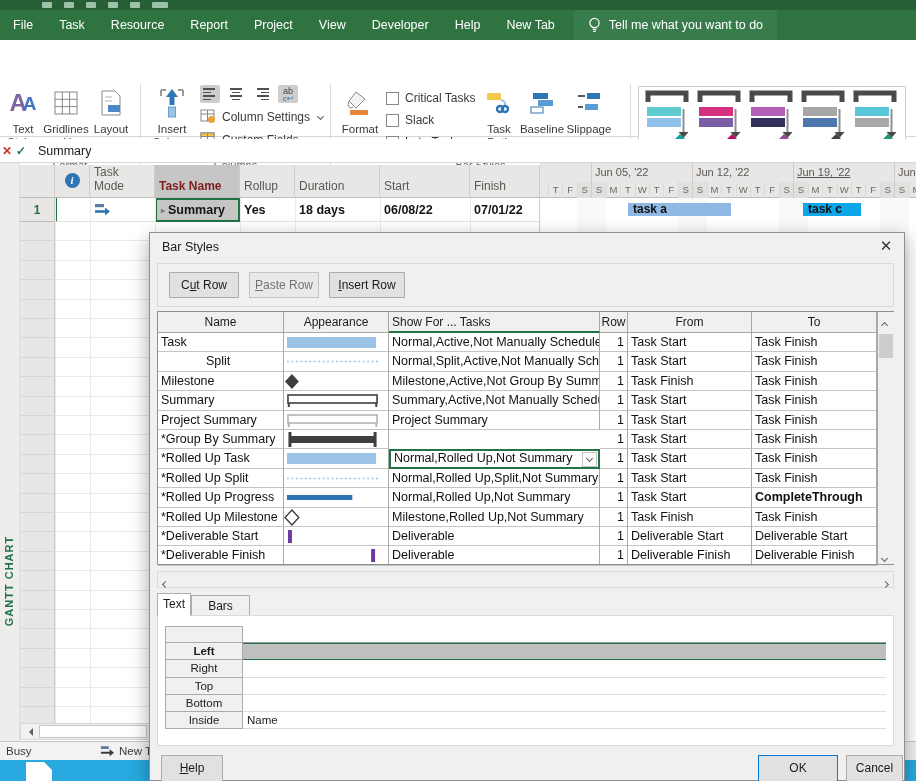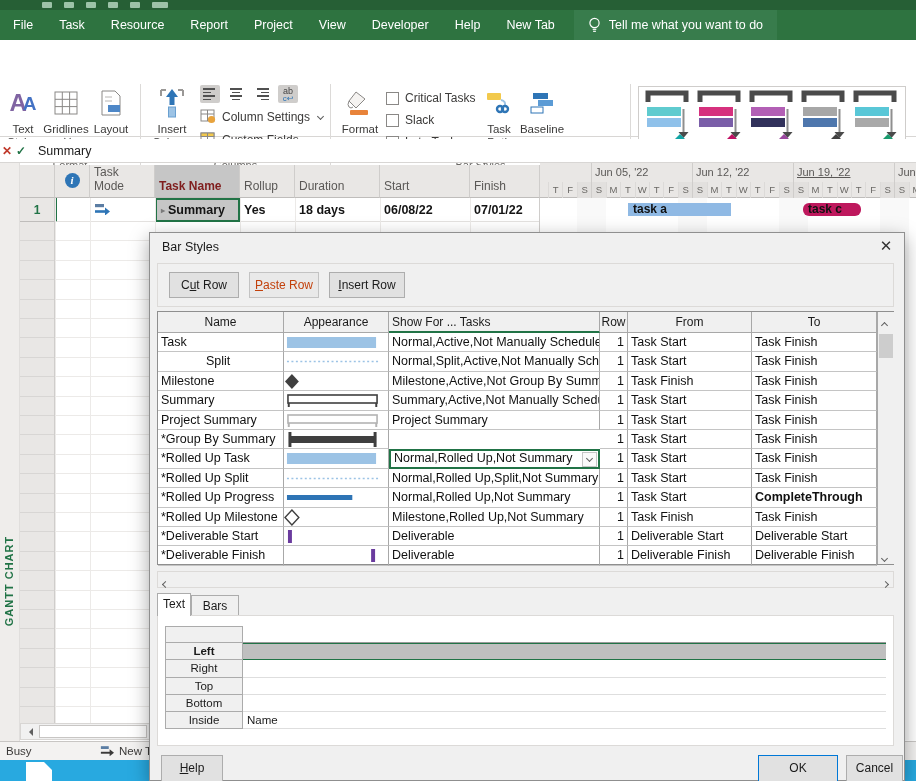--- a/index.html
+++ b/index.html
@@ -60,21 +60,21 @@
   
   .statusbar { left:0; top:741px; width:916px; height:19px; background:#F3F2F1; border-top:1px solid #C8C6C4; font-size:11.5px; color:#3B3A39; }
   .taskbar { left:0; top:760px; width:916px; height:21px; background:#28A9E0; }
 
   
   .dialog { left:149px; top:232px; width:756px; height:549px; background:#F0F0F0; border:1px solid #8F8F8F; box-shadow:0 6px 18px rgba(0,0,0,.35); z-index:10; }
   .dlgtitle { left:12px; top:7px; font-size:12.5px; color:#1b1b1b; }
   .dlgclose { left:718px; top:0px; width:36px; height:26px; display:flex; align-items:center; justify-content:center; font-size:15px; color:#333; }
   .groupbox { left:7px; top:30px; width:737px; height:44px; border:1px solid #DCDAD8; background:#F0F0F0; }
   .dbtn { position:absolute; top:8px; height:26px; background:#E1E1E1; border:1px solid #ADADAD; font-size:12px; color:#1b1b1b; text-align:center; line-height:24px; }
-  .dbtn.disabled { color:#c2410c; background:#E9E9E9; border-color:#C3C3C3; }
+  .dbtn.disabled { color:#737373; background:#E9E9E9; border-color:#C3C3C3; }
   .dgrid { left:7px; top:78px; width:737px; height:254px; background:#fff; border:1px solid #8F8F8F; }
   .dghdr { position:absolute; top:0; height:21px; background:#F0F0F0; border-right:1px solid #A8A8A8; border-bottom:1px solid #A8A8A8; font-size:12px; color:#1b1b1b; line-height:20px; text-align:center; }
   .dgrow { position:absolute; height:19.4px; width:718px; }
   .dgcell { position:absolute; top:0; height:19.4px; border-right:1px solid #A8A8A8; border-bottom:1px solid #C4C4C4; font-size:12.5px; line-height:18px; padding:0 3px; white-space:nowrap; overflow:hidden; color:#101010; }
   .dgcell.sel { border:2px solid #217346; line-height:15px; }
   .ddbtn { position:absolute; right:1px; top:1px; width:15px; height:15px; background:#FAFAFA; border:1px solid #C6C6C6; display:flex; align-items:center; justify-content:center; }
   .vscroll { left:719px; top:0px; width:17px; height:252px; background:#F0F0F0; border-left:1px solid #A8A8A8; }
   .sarrow { width:5px; height:5px; border-right:1.3px solid #606060; border-bottom:1.3px solid #606060; display:inline-block; }
   .hscroll2 { left:7px; top:338px; width:737px; height:17px; background:#F0F0F0; border:1px solid #DCDAD8; }
   .tab { position:absolute; top:362px; height:21px; background:#F0F0F0; border:1px solid #ACACAC; border-bottom:none; font-size:12px; color:#1b1b1b; text-align:center; line-height:20px; }
@@ -252,20 +252,31 @@
     </div>
     <div class="abs bigbtn" style="left:521px;width:42px">
       <span class="ic">
         <svg width="26" height="24" viewBox="0 0 26 24">
             <rect x="4" y="2" width="15" height="6" fill="#2E75B6"></rect>
             <rect x="9" y="9" width="15" height="6" fill="#5B9BD5"></rect>
             <rect x="2" y="16" width="12" height="6" fill="#fff" stroke="#2E75B6"></rect>
           </svg>
       </span>
       <span><span>Baseline</span><br><span class="chev"></span></span>
+    </div>
+    <div class="abs bigbtn" style="left:566px;width:46px">
+      <span class="ic">
+        <svg width="26" height="24" viewBox="0 0 26 24">
+            <line x1="2" y1="5" x2="9" y2="5" stroke="#595959" stroke-width="2"></line>
+            <rect x="11" y="2" width="13" height="6" fill="#2E75B6"></rect>
+            <line x1="2" y1="16" x2="7" y2="16" stroke="#595959" stroke-width="2"></line>
+            <rect x="9" y="13" width="13" height="6" fill="#5B9BD5"></rect>
+          </svg>
+      </span>
+      <span><span>Slippage</span><br><span class="chev"></span></span>
     </div>
     <div class="abs glabel" style="left:331px;width:299px">Bar Styles</div>
     <div class="abs rsep" style="left:630px"></div>
 
     <div class="abs gallery">
         <div><svg width="46" height="62" viewBox="0 0 46 62">
             <path d="M3,14 L3,5 L41,5 L41,14" fill="none" stroke="#4A4A4A" stroke-width="5"></path>
             <rect x="2" y="19" width="34" height="9" fill="#5FCBCF"></rect>
             <rect x="2" y="30" width="34" height="9" fill="#8FC1EA"></rect>
             <line x1="38.5" y1="21" x2="38.5" y2="44" stroke="#8F8F8F" stroke-width="2"></line>
@@ -396,21 +407,21 @@
       <div class="tl-day" style="left: 368.75px; width: 14.43px;">M</div>
       <div class="abs" style="left: 51px; top: 0px; width: 1px; height: 35px; background: rgb(207, 205, 203);"></div>
       <div class="tl-week" style="left: 51px;">Jun 05, '22</div>
       <div class="abs" style="left: 152px; top: 0px; width: 1px; height: 35px; background: rgb(207, 205, 203);"></div>
       <div class="tl-week" style="left: 152px;">Jun 12, '22</div>
       <div class="abs" style="left: 253px; top: 0px; width: 1px; height: 35px; background: rgb(207, 205, 203);"></div>
       <div class="tl-week" style="left: 253px; text-decoration: underline;">Jun 19, '22</div>
       <div class="abs" style="left: 354px; top: 0px; width: 1px; height: 35px; background: rgb(207, 205, 203);"></div>
       <div class="tl-week" style="left: 354px;">Jun 26, '22</div>
       <div class="gbar" style="left: 88px; width: 103px; background: rgb(143, 185, 228);">task a</div>
-      <div class="gbar" style="left: 263px; width: 58px; background: #be185d; border-radius: 6px;">task c</div>
+      <div class="gbar" style="left: 263px; width: 58px; background: #0ea5e9;">task c</div>
     </div>
 
   <div class="abs mainhscroll">
     <div style="position:absolute;left:2px;top:2px;width:14px;height:11px;display:flex;align-items:center;justify-content:center">
         <span style="width:0;height:0;border:4px solid transparent;border-right-color:#606060;margin-right:3px"></span>
       </div>
     <div style="position:absolute;left:18px;top:1px;width:108px;height:13px;background:#fff;border:1px solid #C8C6C4"></div>
   </div>
 
   <div class="abs statusbar">
@@ -604,16 +615,16 @@
         <div class="prow-label abs" style="top: 78.8px;">Bottom</div>
         <div class="prow-val abs" style="top: 78.8px;"></div>
         <div class="prow-label abs" style="top: 96px;">Inside</div>
         <div class="prow-val abs" style="top: 96px;">Name</div>
       </div>
 
     <div class="abs dbtn" style="left:11px;top:522px;width:62px;height:27px"><u>H</u>elp</div>
     <div class="abs dbtn okbtn" style="left:608px;top:522px;width:80px;height:27px">OK</div>
     <div class="abs dbtn" style="left:696px;top:522px;width:57px;height:27px">Cancel</div>
   <div class="tab abs active" style="left: 7px; width: 34px;">Text</div>
-      <div class="tab abs" style="left: 41px; width: 48px;">Bars</div>
+      <div class="tab abs" style="left: 41px; width: 59px;">Bars</div>
     </div>
 
 </div>
 
 </body></html>

